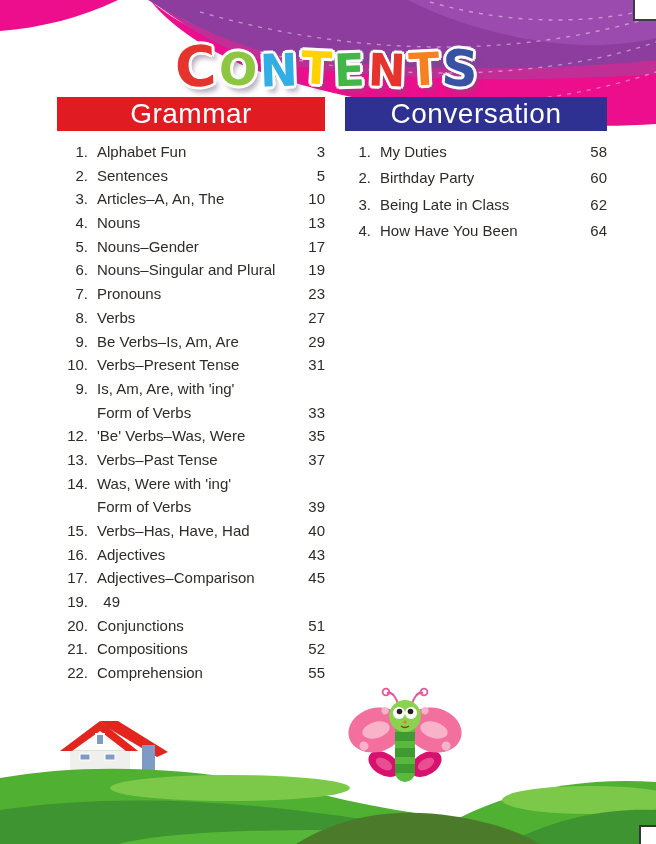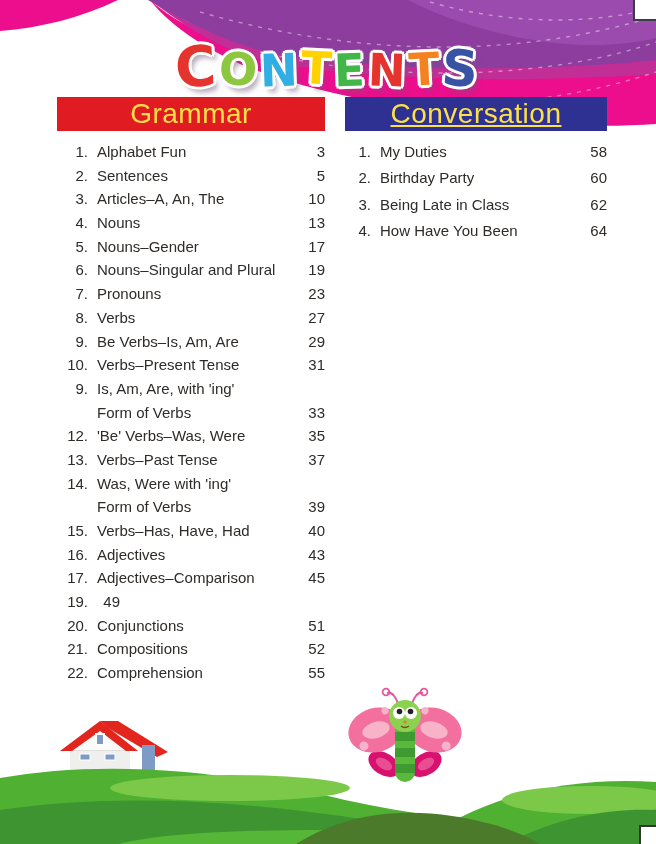--- a/index.html
+++ b/index.html
@@ -27,21 +27,21 @@
   .t-letter:nth-child(3){transform:rotate(-2deg);}
   .t-letter:nth-child(4){transform:rotate(3deg) translateY(-2px);}
   .t-letter:nth-child(5){transform:rotate(-2deg);}
   .t-letter:nth-child(6){transform:rotate(2deg);}
   .t-letter:nth-child(7){transform:rotate(-3deg) translateY(-1px);}
   .t-letter:nth-child(8){font-size:50px;transform:rotate(4deg);}
   
   .col-header{
     position:absolute;top:97px;height:34px;z-index:4;
     display:flex;align-items:center;justify-content:center;
-    color:#fde047;font-size:28px;letter-spacing:.5px;
+    color:#ffffff;font-size:28px;letter-spacing:.5px;
   }
   .grammar-bar{left:57px;width:268px;background:#E11B22;}
   .conversation-bar{left:345px;width:262px;background:#2E3192;}
   
   .toc-list{position:absolute;z-index:4;color:#2E2B28;}
   .grammar-list{left:57px;top:140px;width:268px;}
   .conversation-list{left:345px;top:139px;width:262px;}
   .toc-row{display:flex;}
   .grammar-list .toc-row{height:23.7px;line-height:23.7px;font-size:15px;}
   .conversation-list .toc-row{height:26.4px;line-height:26.4px;font-size:15px;}
@@ -84,21 +84,21 @@
     <path d="M260,52 C400,86 560,76 656,42"></path>
     <path d="M250,78 C400,118 540,110 656,72"></path>
   </g>
 </svg>
 
 <div class="contents-title">
   <span class="t-letter" style="color: rgb(229, 51, 45);">C</span><span class="t-letter" style="color: rgb(141, 198, 63);">O</span><span class="t-letter" style="color: rgb(49, 175, 228);">N</span><span class="t-letter" style="color: rgb(255, 210, 0);">T</span><span class="t-letter" style="color: rgb(67, 182, 73);">E</span><span class="t-letter" style="color: rgb(229, 51, 45);">N</span><span class="t-letter" style="color: rgb(245, 130, 32);">T</span><span class="t-letter" style="color: rgb(57, 83, 164);">S</span>
 </div>
 
 <div class="col-header grammar-bar" style="background-color: rgb(225, 27, 34);">Grammar</div>
-<div class="col-header conversation-bar" style="background-color: rgb(46, 49, 146); text-decoration: underline;">Conversation</div>
+<div class="col-header conversation-bar" style="background-color: rgb(46, 49, 146);">Conversation</div>
 
 <div class="toc-list grammar-list">
   <div class="toc-row">
       <span class="cell-num">1.</span>
       <span class="cell-title">Alphabet Fun</span>
       <span class="cell-page">3</span>
     </div>
   <div class="toc-row">
       <span class="cell-num">2.</span>
       <span class="cell-title">Sentences</span>

